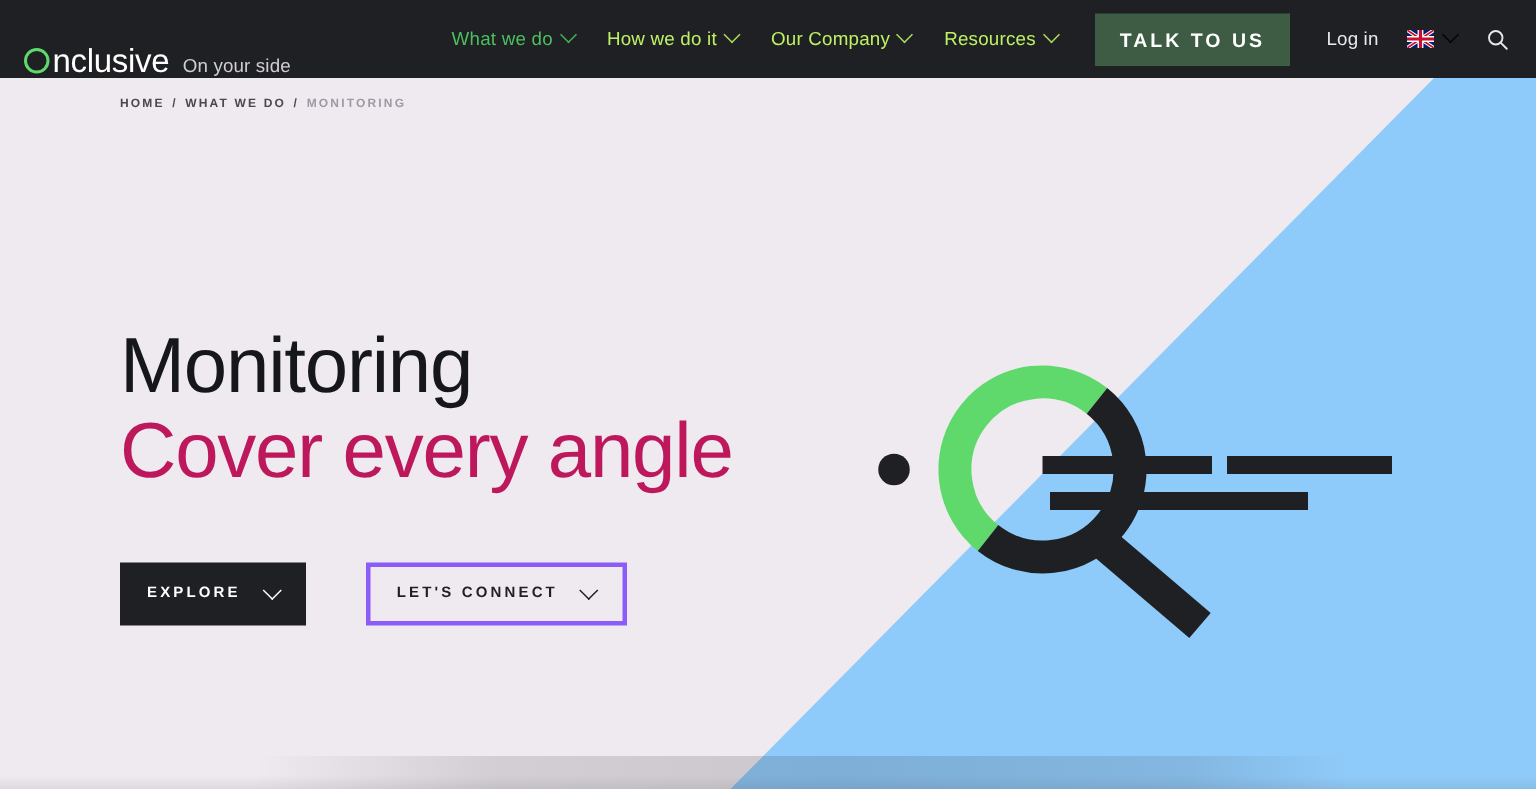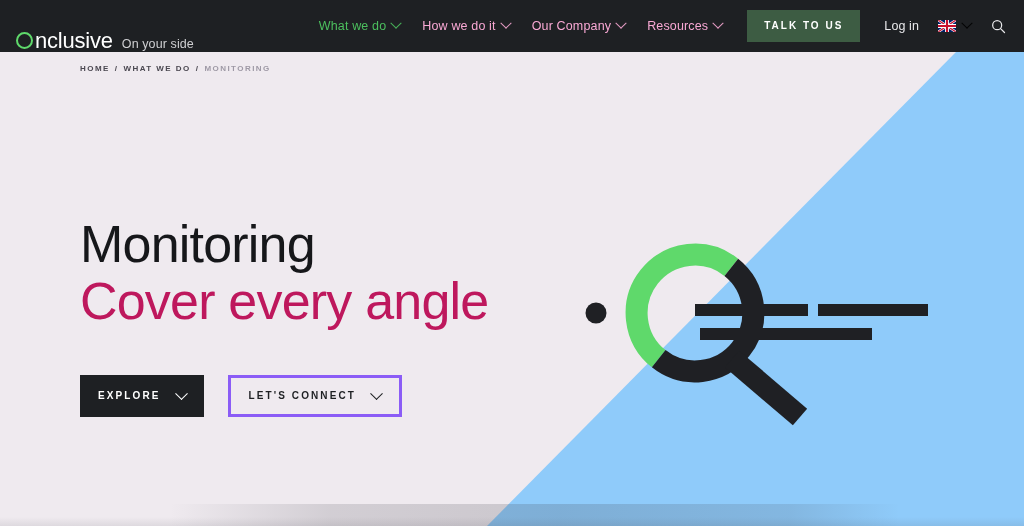--- a/index.html
+++ b/index.html
@@ -35,35 +35,35 @@
   }
   .logo-word .hidden-o { color:transparent; }
   .tagline {
     margin-left:9px; margin-bottom:1px;
     font-size:12.5px; color:#cfcfd2; font-weight:400; letter-spacing:0.1px;
   }
 
   .nav { margin-left:auto; display:flex; align-items:center; height:52px; }
   .nav-item {
     display:flex; align-items:center; gap:6px;
-    font-size:12.5px; color:#f9a8d4; letter-spacing:0.15px;
+    font-size:12.5px; color:#bef264; letter-spacing:0.15px;
     padding:0 11px; height:52px; cursor:pointer; white-space:nowrap;
   }
   .nav-item.active { color:#4cbf5e; }
   .chev {
     width:8px; height:8px;
     border-right:1.4px solid currentColor;
     border-bottom:1.4px solid currentColor;
     transform:rotate(45deg) translate(-2px,-2px);
     display:inline-block; opacity:.9;
   }
   .cta-btn {
     margin-left:14px;
     background:#3d5c43; color:#ffffff;
-    font-size:10px; letter-spacing:2px; font-weight:600;
+    font-size:13px; letter-spacing:2px; font-weight:600;
     padding:11px 17px; cursor:pointer; white-space:nowrap;
     line-height:1;
   }
   .login {
     margin-left:24px; font-size:12.5px; color:#e8e8ea; cursor:pointer;
     letter-spacing:.1px;
   }
   .lang { margin-left:19px; display:flex; align-items:center; gap:7px; cursor:pointer; }
   .flag {
     width:18px; height:12px; display:block; border-radius:1px;
@@ -110,21 +110,21 @@
   
   .hero { position:absolute; left:80px; top:218px; z-index:20; }
   .hero h1 {
     font-size:52px; line-height:1.02; color:#16171a;
     font-weight:500; letter-spacing:-0.8px;
   }
   .hero h2 {
     font-size:52px; line-height:1.08; color:#be185d;
     font-weight:300; letter-spacing:-0.8px; margin-top:2px;
   }
-  .hero-actions { display:flex; gap:24px; margin-top:46px; }
+  .hero-actions { display:flex; gap:40px; margin-top:46px; }
   .btn {
     display:flex; align-items:center; gap:16px;
     font-size:10px; letter-spacing:2.1px; font-weight:700;
     padding:13px 18px; cursor:pointer; line-height:1; white-space:nowrap;
   }
   .btn-dark { background:#1e2023; color:#ffffff; }
   .btn-outline { background:transparent; color:#1e2023; border:3px solid #8b5cf6; }
   .btn .chev-lg {
     width:9px; height:9px;
     border-right:1.8px solid currentColor;

